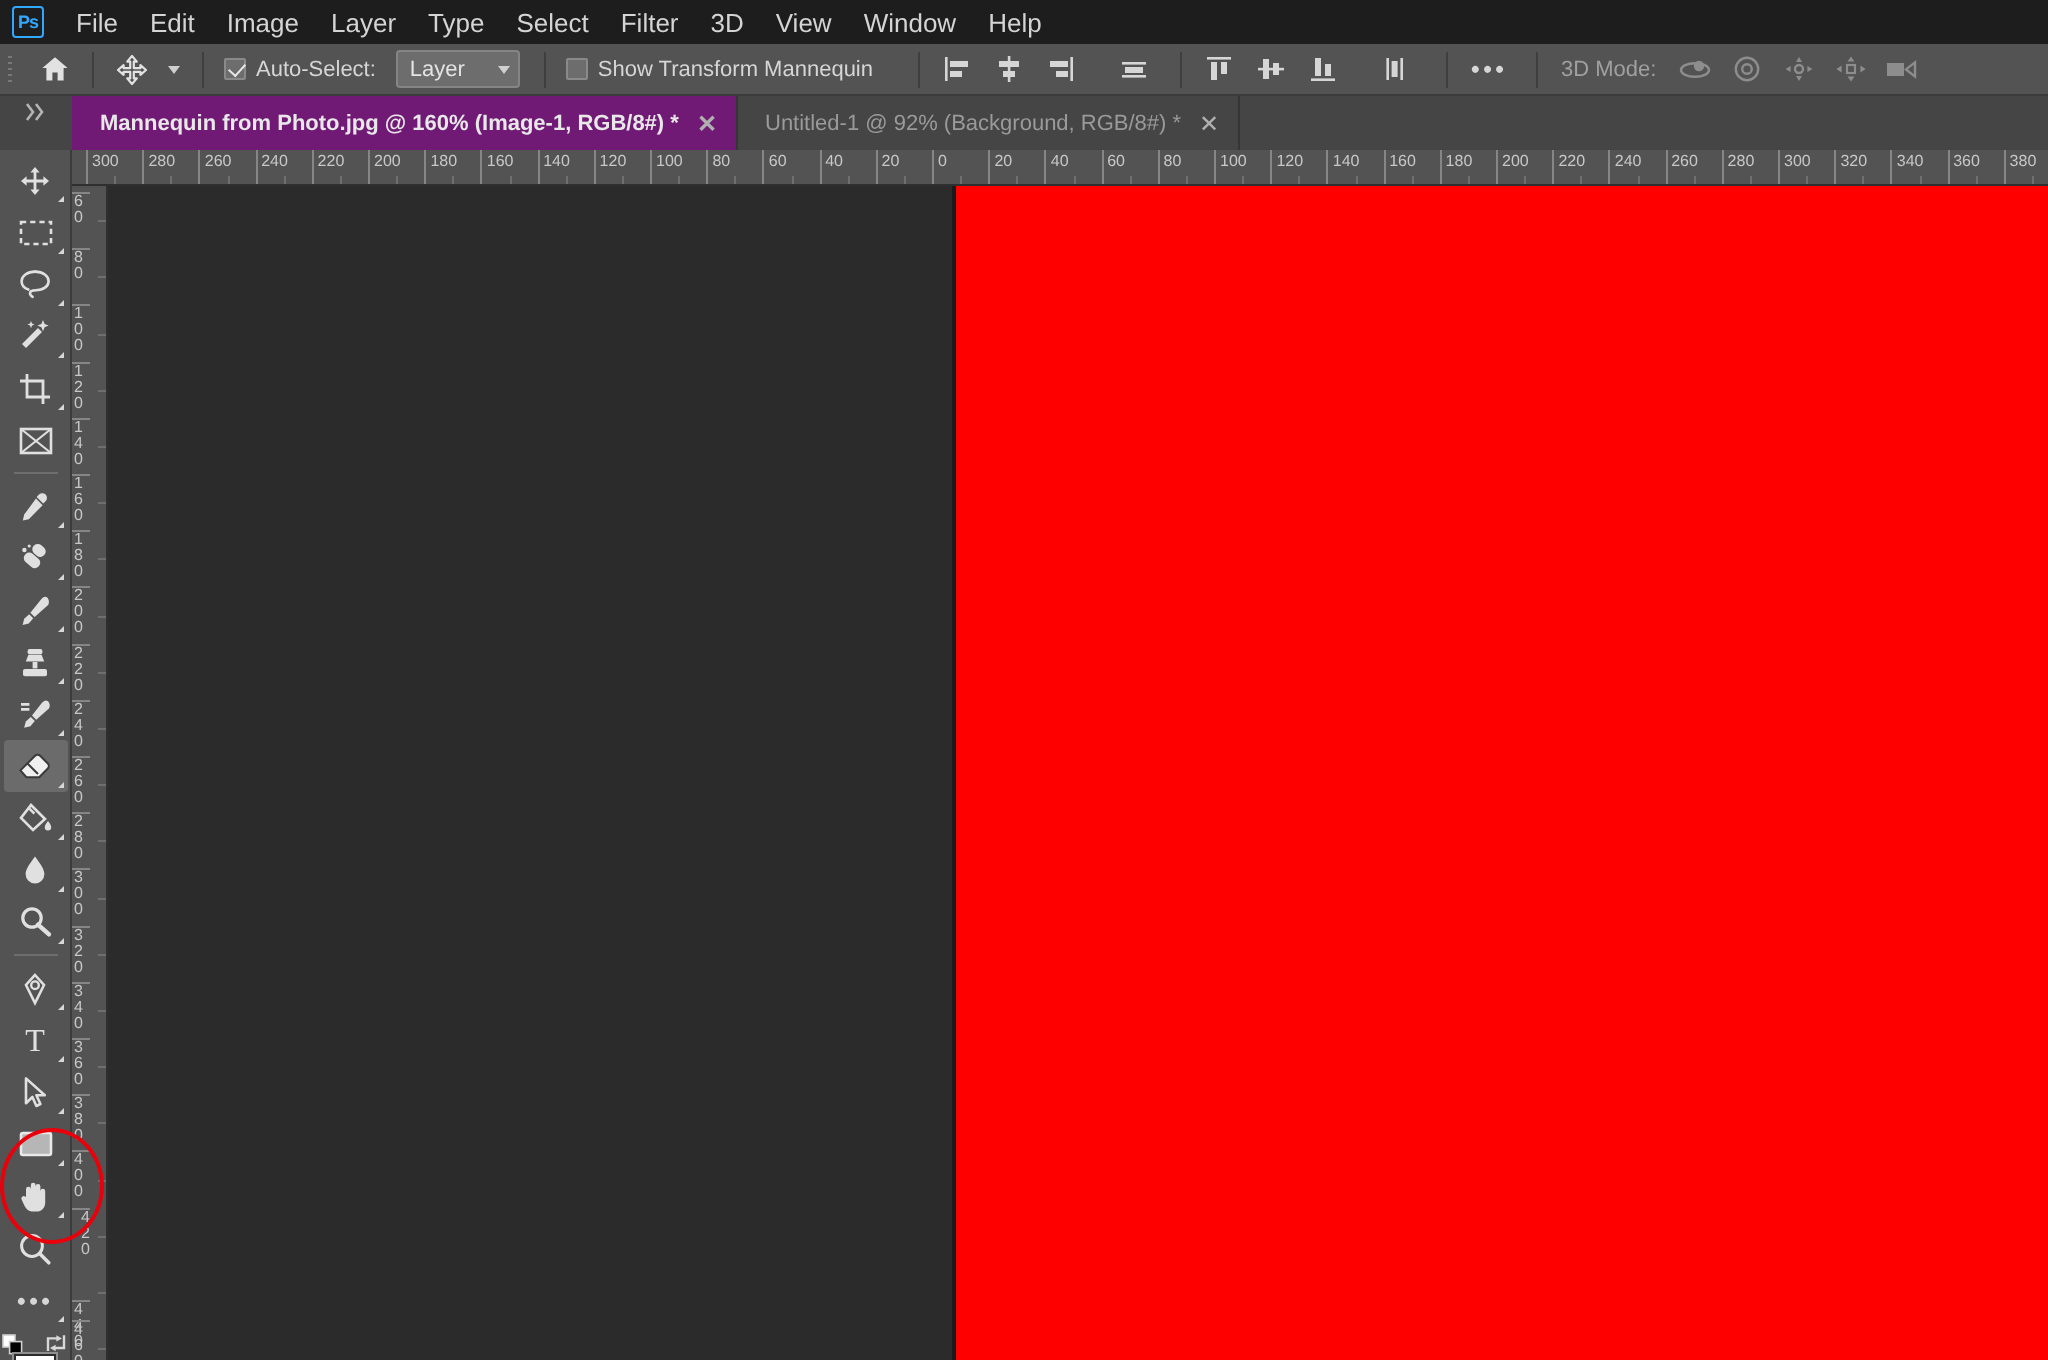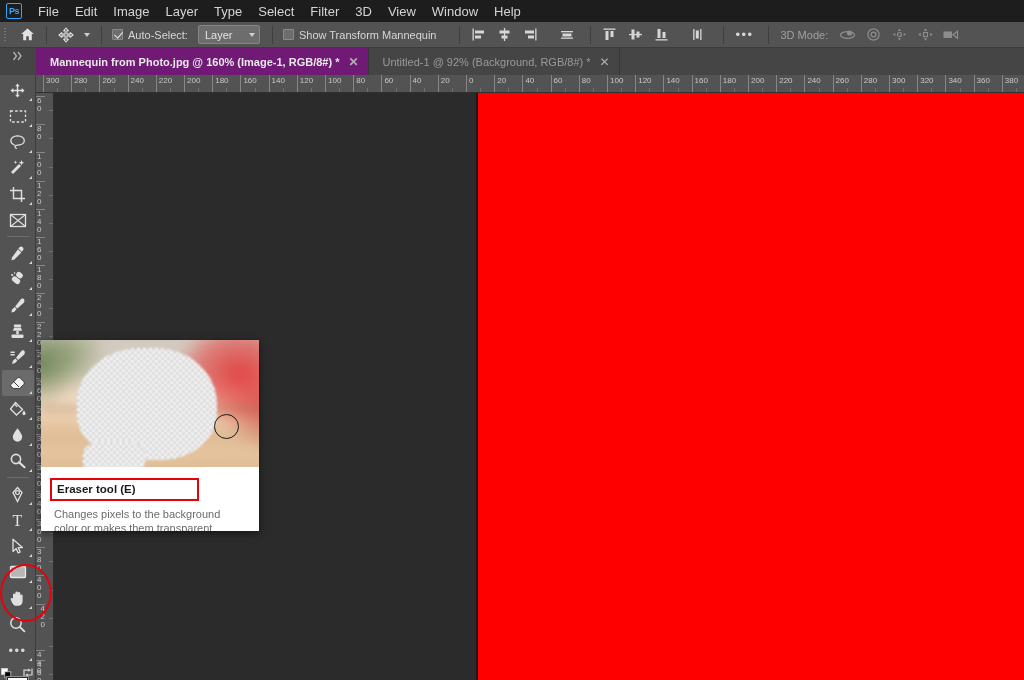--- a/index.html
+++ b/index.html
@@ -837,28 +837,16 @@
           <path d="M10 1.6 V8 H4.8" fill="none" stroke="#d8d8d8" stroke-width="1.2"></path>
           <path d="M5.8 6.4 L3 8 L5.8 9.6 Z" fill="#d8d8d8"></path>
         </svg>
       </span>
 
       <span class="sw-fg"></span>
     </div>
 
   </div>
 
-  <div class="tip-card">
-    <div class="tip-image">
-      <div class="photo-bg"></div>
-      <div class="photo-shelf"></div>
-      <div class="erased"></div>
-      <div class="brush-cursor"></div>
-    </div>
-    <div class="tip-body">
-      <div class="tip-title">Eraser tool (E)</div>
-      <div class="tip-desc">Changes pixels to the background color or makes them transparent</div>
-    </div>
-  </div>
 
   <div class="annot-ellipse"></div>
 
 </div>
 
 </body></html>

